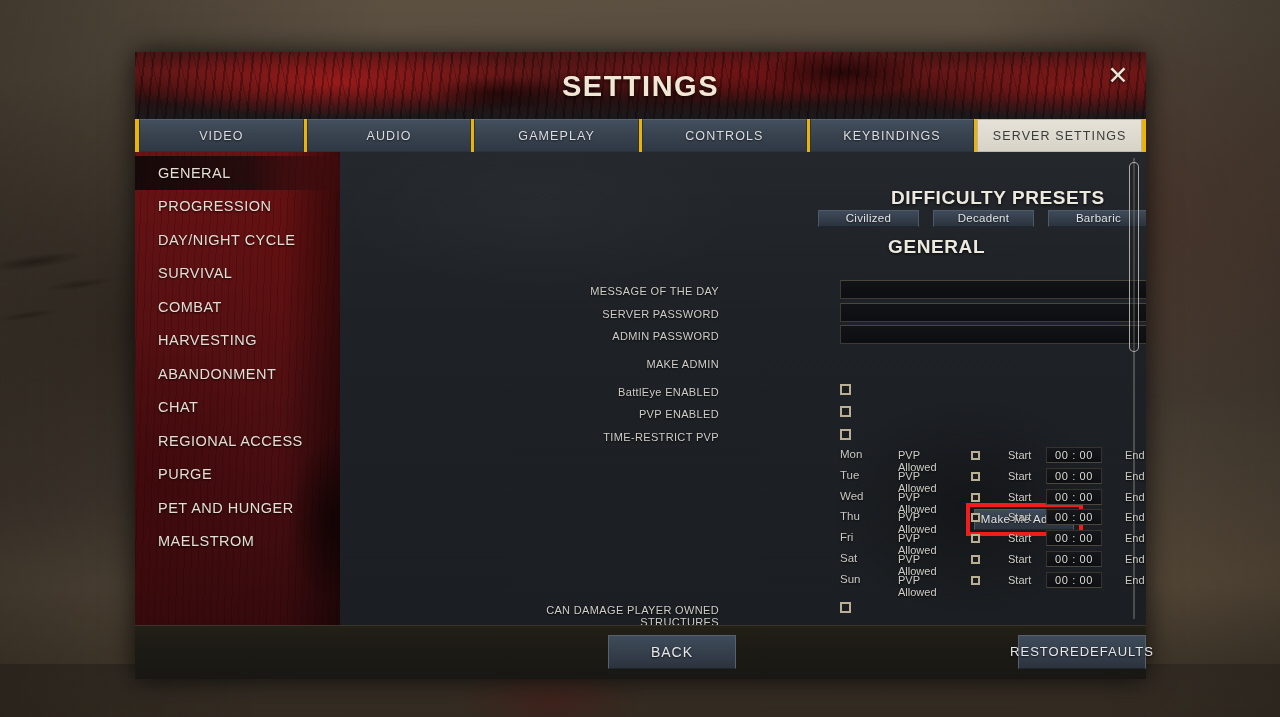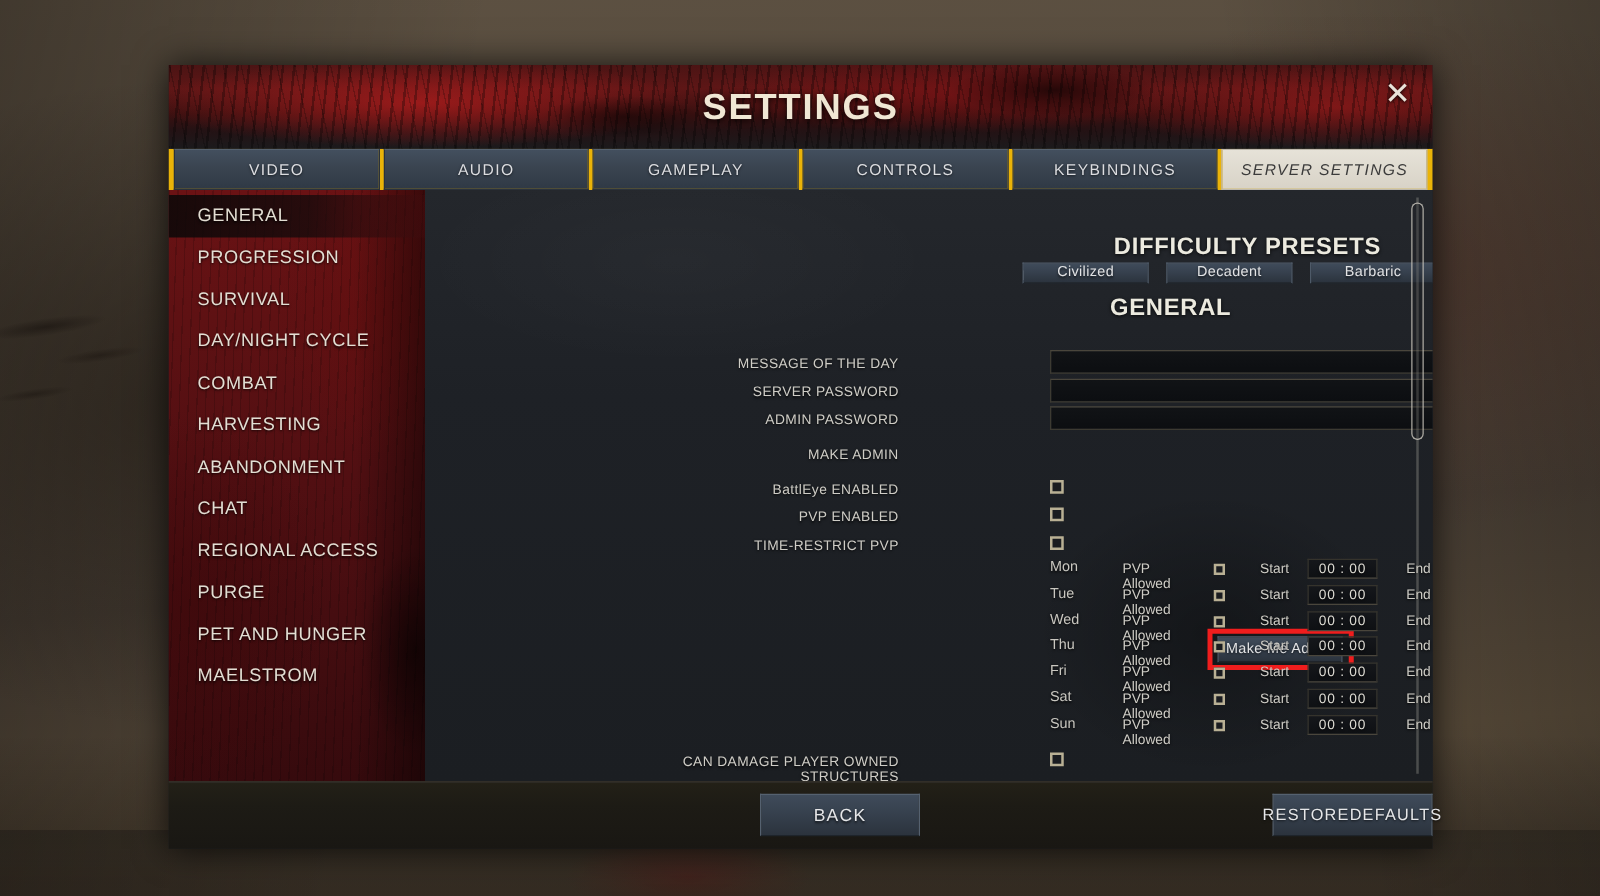--- a/index.html
+++ b/index.html
@@ -126,21 +126,20 @@
     border: 1px solid #2a323c;
     border-top-color: #56626f;
     cursor: pointer;
     text-shadow: 0 1px 2px rgba(0,0,0,.6);
   }
   .tab.active {
     background: linear-gradient(180deg, #e6e2d8 0%, #d8d3c7 100%);
     color: #3b3b3b;
     border-color: #bdb8ac;
     text-shadow: none;
-    font-style: italic;
   }
 
   
   .dlg-body {
     position: relative;
     display: flex;
     height: 473px;
     background: #1c1f24;
   }
 
@@ -378,22 +377,22 @@
     <div class="tab">CONTROLS</div>
     <div class="tab">KEYBINDINGS</div>
     <div class="tab active">SERVER SETTINGS</div>
   </div>
 
   <div class="dlg-body">
 
     <div class="sidebar">
       <div class="side-item active">GENERAL</div>
       <div class="side-item">PROGRESSION</div>
+      <div class="side-item">DAY/NIGHT CYCLE</div>
       <div class="side-item">SURVIVAL</div>
-      <div class="side-item">DAY/NIGHT CYCLE</div>
       <div class="side-item">COMBAT</div>
       <div class="side-item">HARVESTING</div>
       <div class="side-item">ABANDONMENT</div>
       <div class="side-item">CHAT</div>
       <div class="side-item">REGIONAL ACCESS</div>
       <div class="side-item">PURGE</div>
       <div class="side-item">PET AND HUNGER</div>
       <div class="side-item">MAELSTROM</div>
     </div>
 

